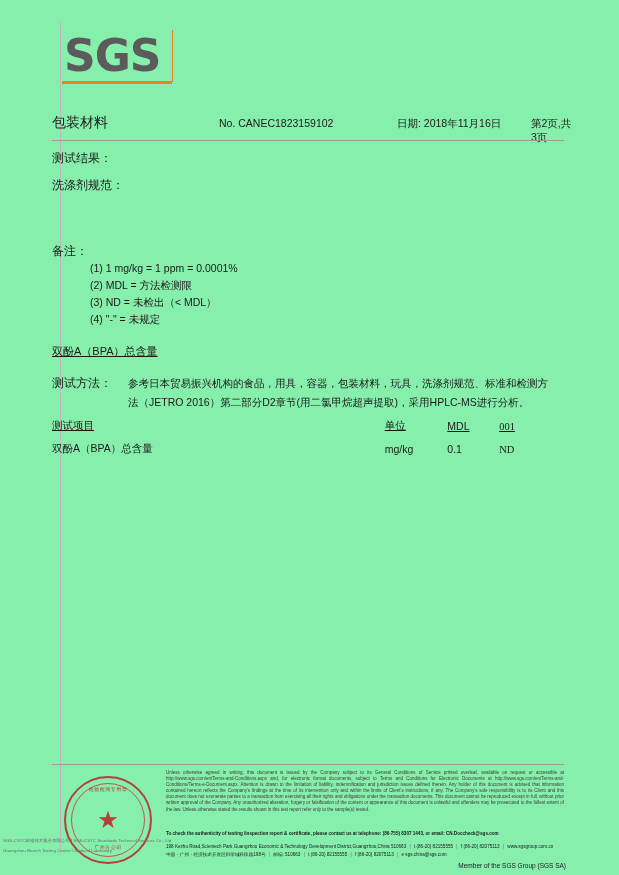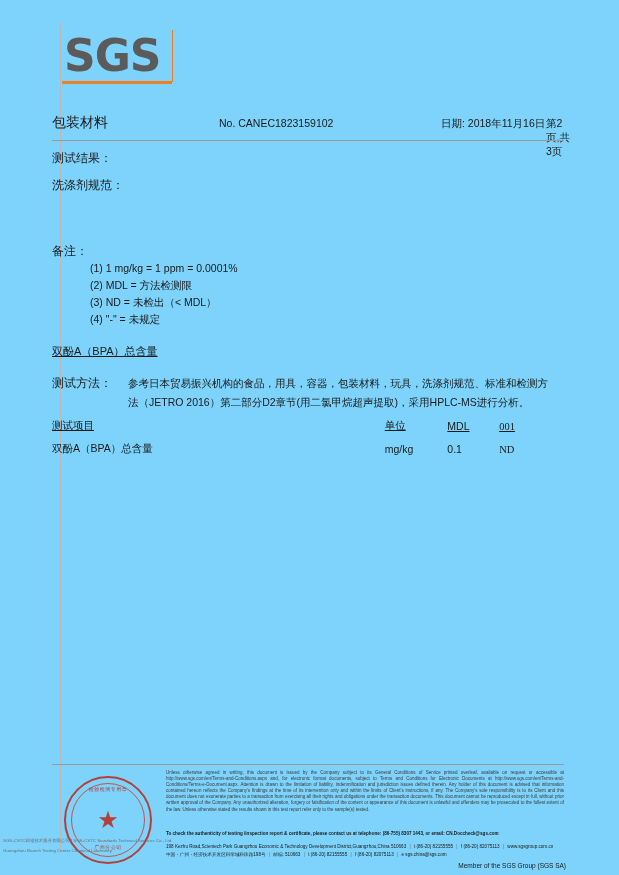--- a/index.html
+++ b/index.html
@@ -8,21 +8,21 @@
     background: #ffffff;
   }
   body {
     font-family: "Liberation Sans", sans-serif;
     color: #1a1a1a;
   }
   .page {
     position: relative;
     width: 619px;
     height: 875px;
-    background: #7dd3fc;
+    background: #86efac;
     overflow: hidden;
   }
   
   .left-rule {
     position: absolute;
     left: 60px;
     top: 22px;
     width: 1px;
     height: 831px;
     background: #b9b9b9;
@@ -81,25 +81,24 @@
     top: 3px;
     font-size: 10.5px;
     color: #1a1a1a;
   }
   .report-date {
     position: absolute;
     left: 345px;
     top: 3px;
     font-size: 10.5px;
     color: #1a1a1a;
-    margin-left: 44px;
   }
   .page-no {
     position: absolute;
-    left: 494px;
+    left: 479px;
     top: 3px;
     font-size: 10.5px;
     color: #1a1a1a;
   }
   .title-rule {
     position: absolute;
     left: 52px;
     top: 140px;
     width: 512px;
     height: 1px;

